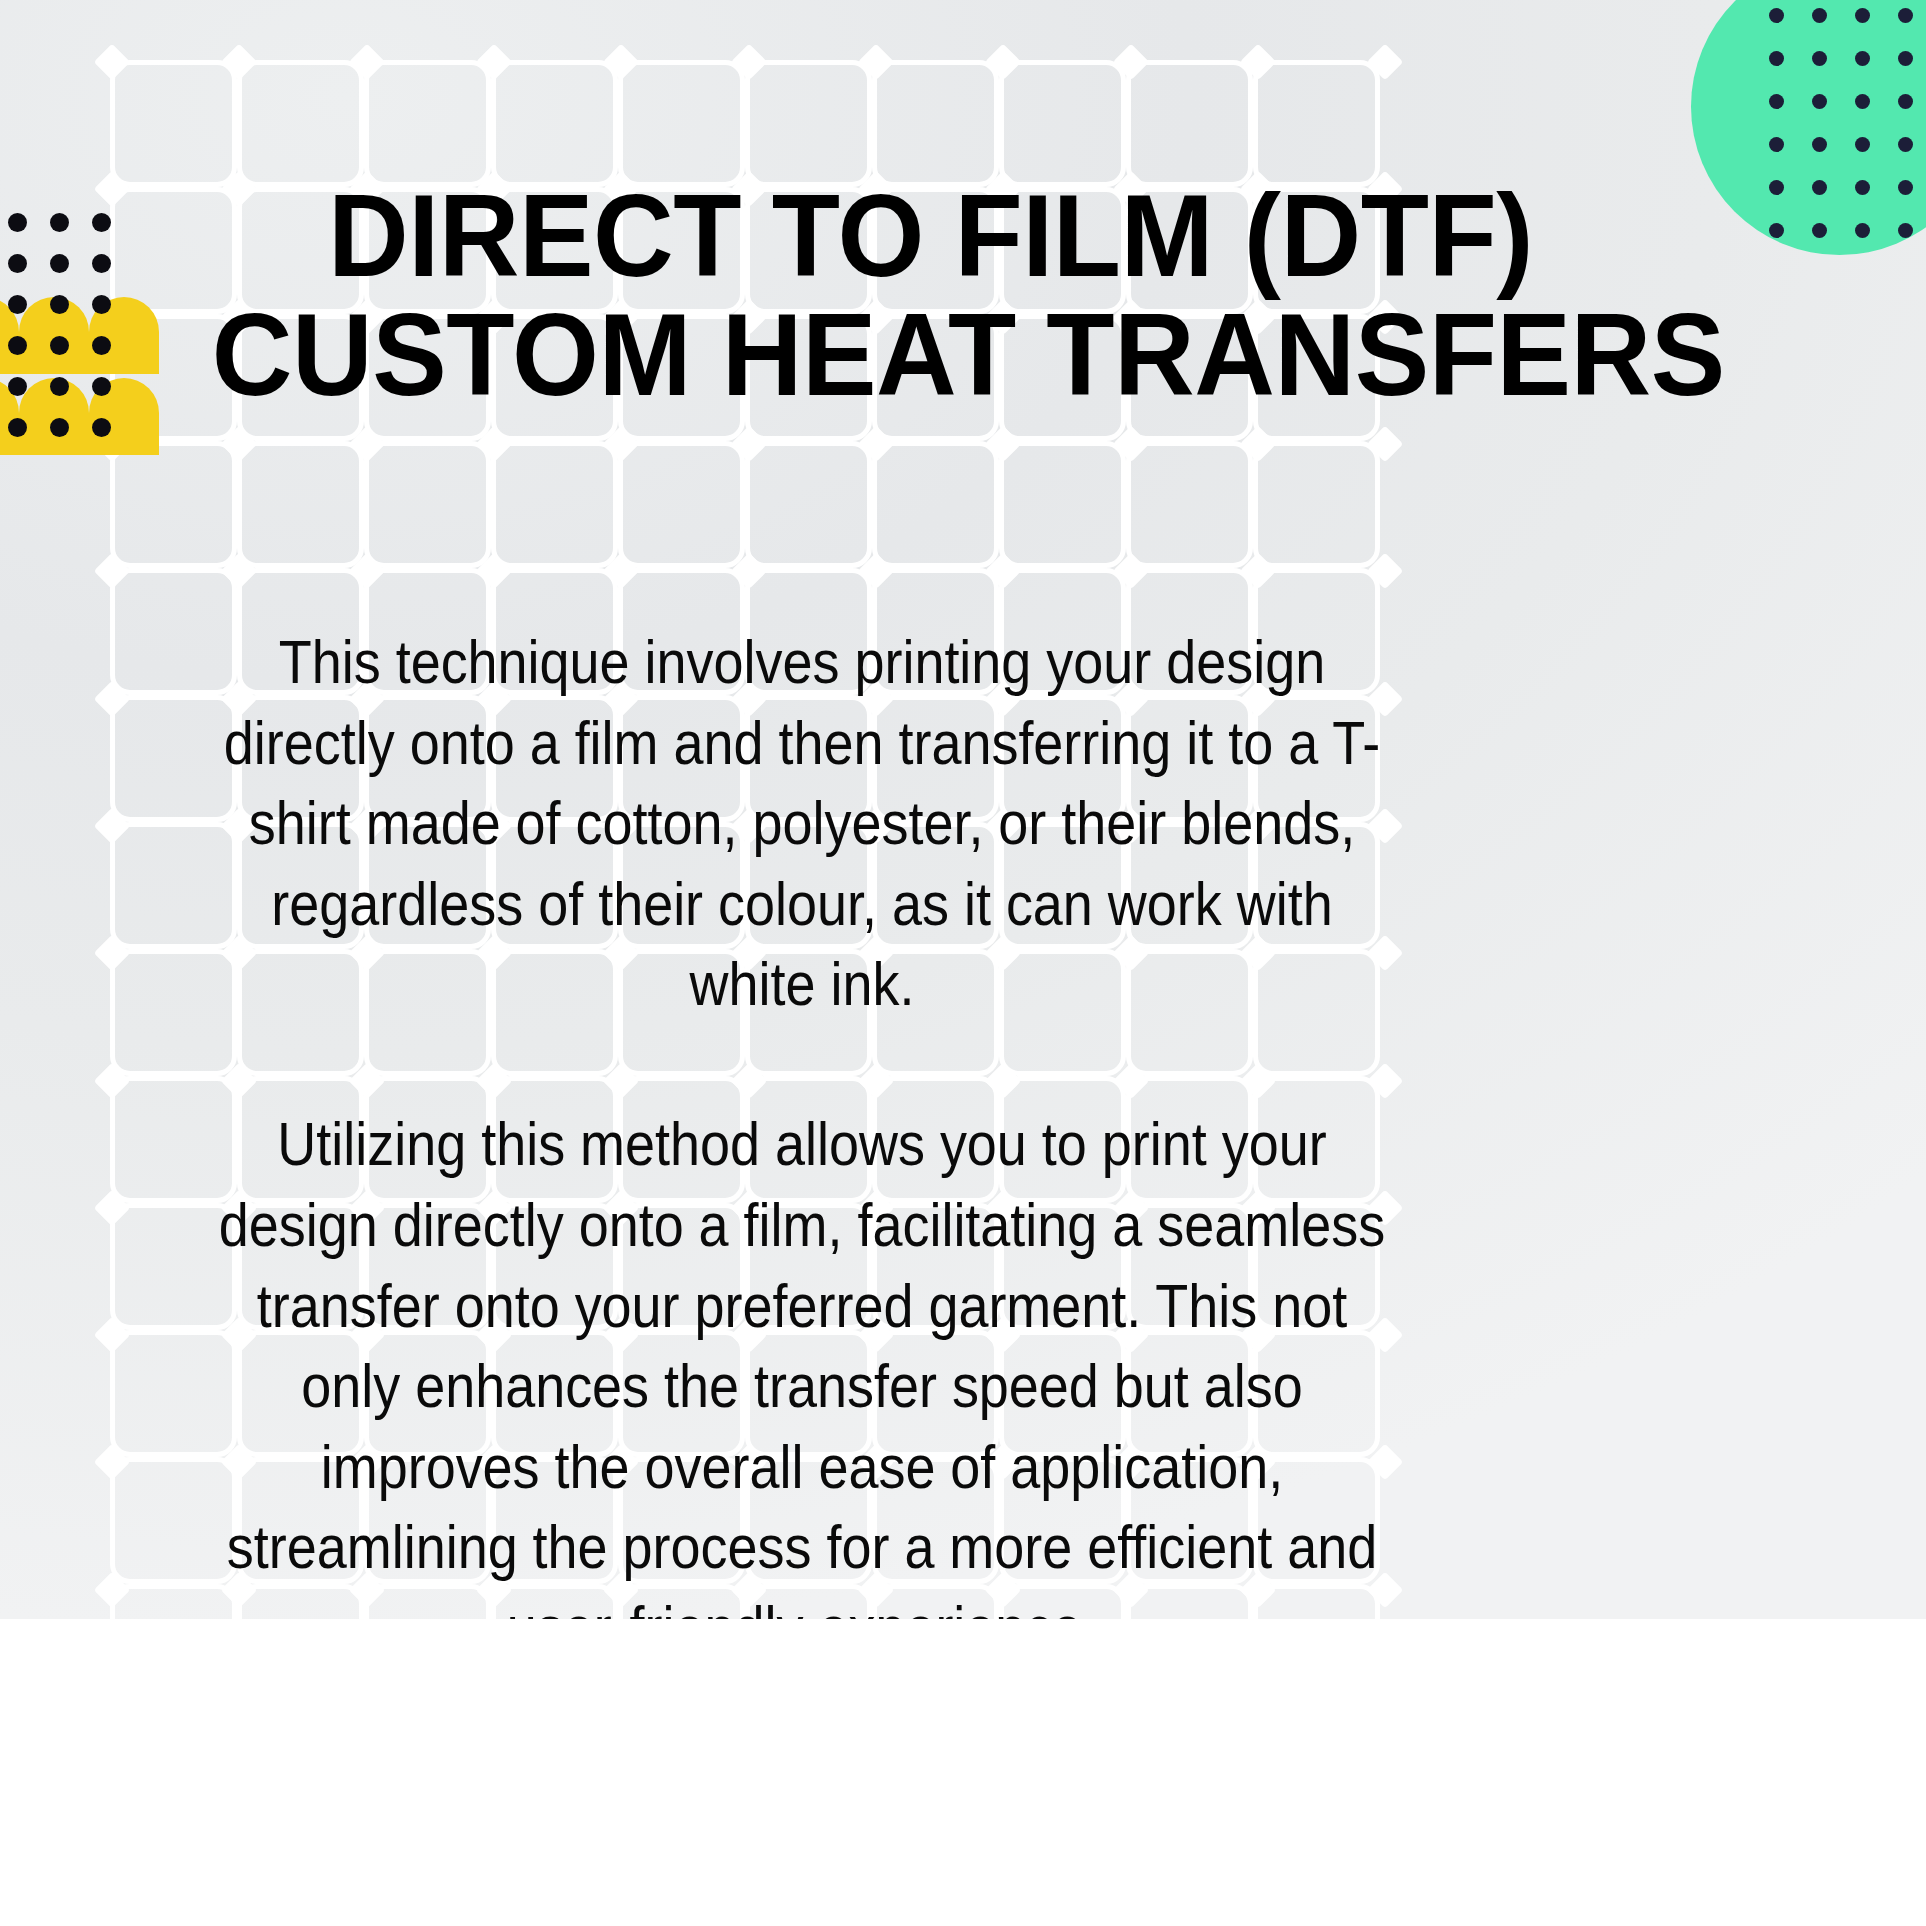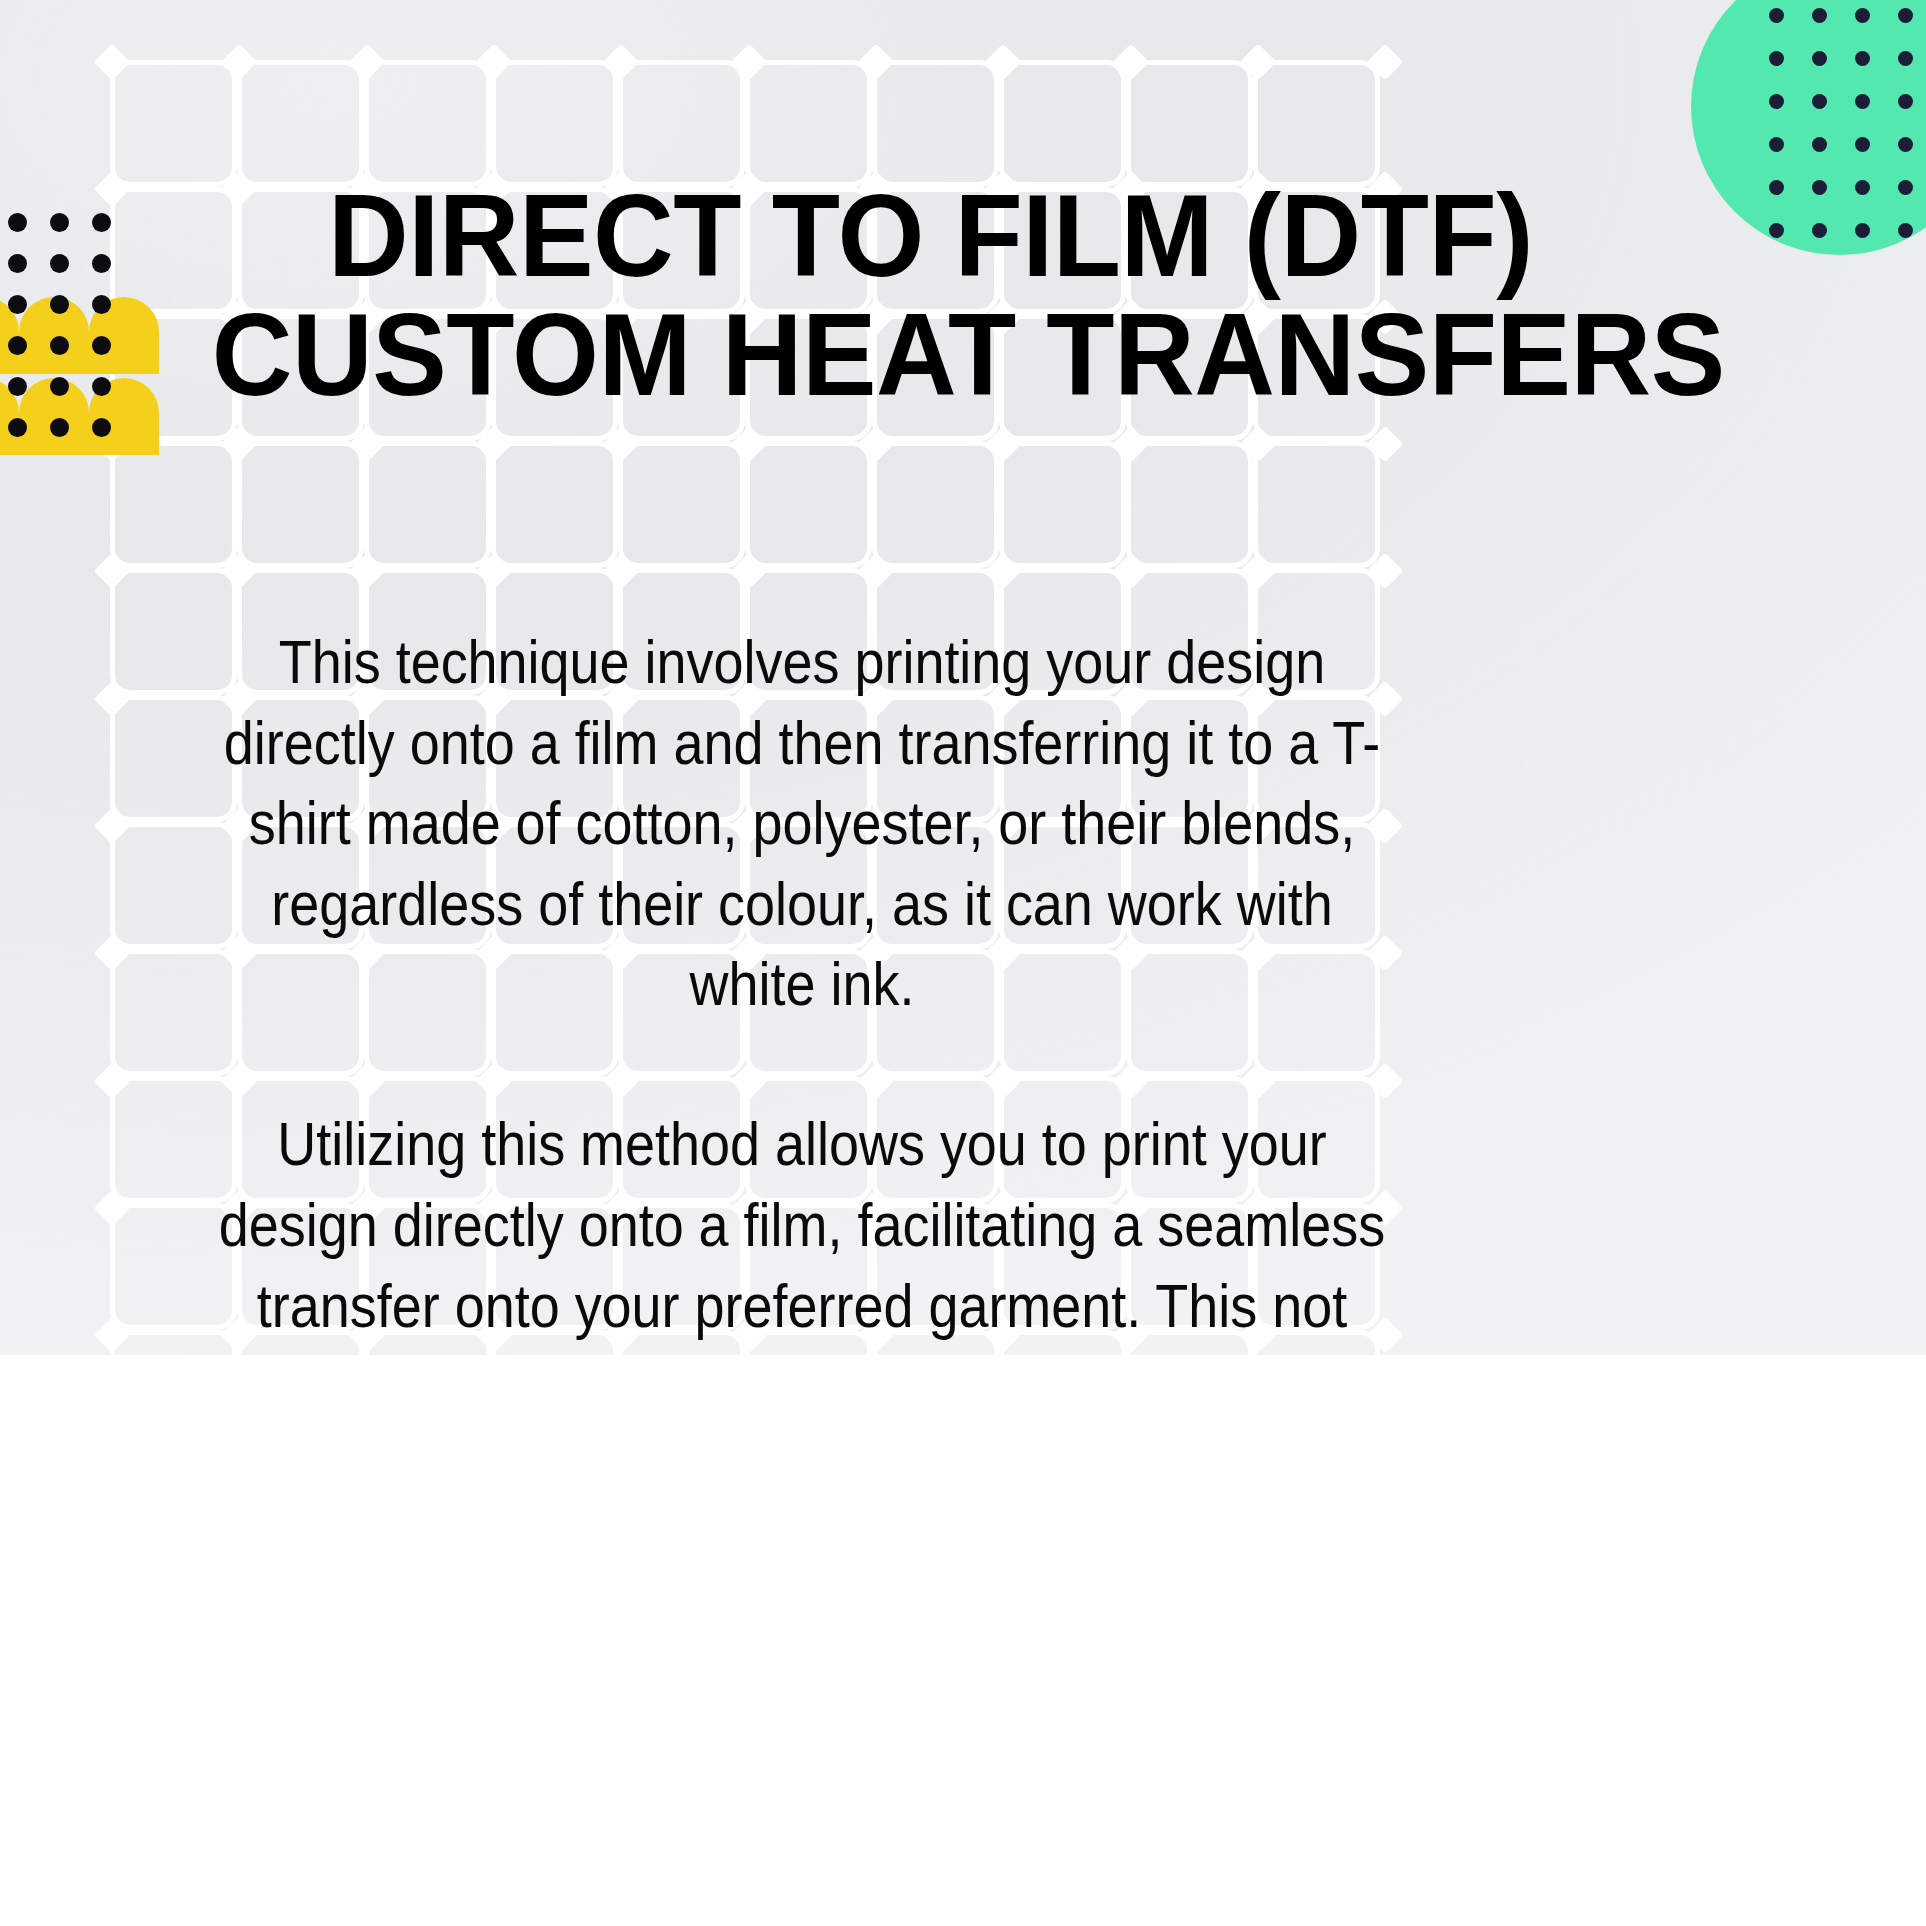--- a/index.html
+++ b/index.html
@@ -5,21 +5,21 @@
   * { margin:0; padding:0; box-sizing:border-box; }
 
   html,body{
     width:1927px; height:1927px;
     overflow:hidden;
     font-family:"Liberation Sans", sans-serif;
   }
 
   #poster{
     position:relative;
-    width:1927px; height:1355px;
+    width:1927px; height:1619px;
     background:
       radial-gradient(115% 95% at 18% 6%,  #EDEFF0 0%, #E6E8EA 38%, #E9EBEC 62%, #F1F2F3 100%);
     overflow:hidden;
   }
 
   
   #grid{
     position:absolute;
     left:112px; top:62px;
     width:1273px; height:1709px;

